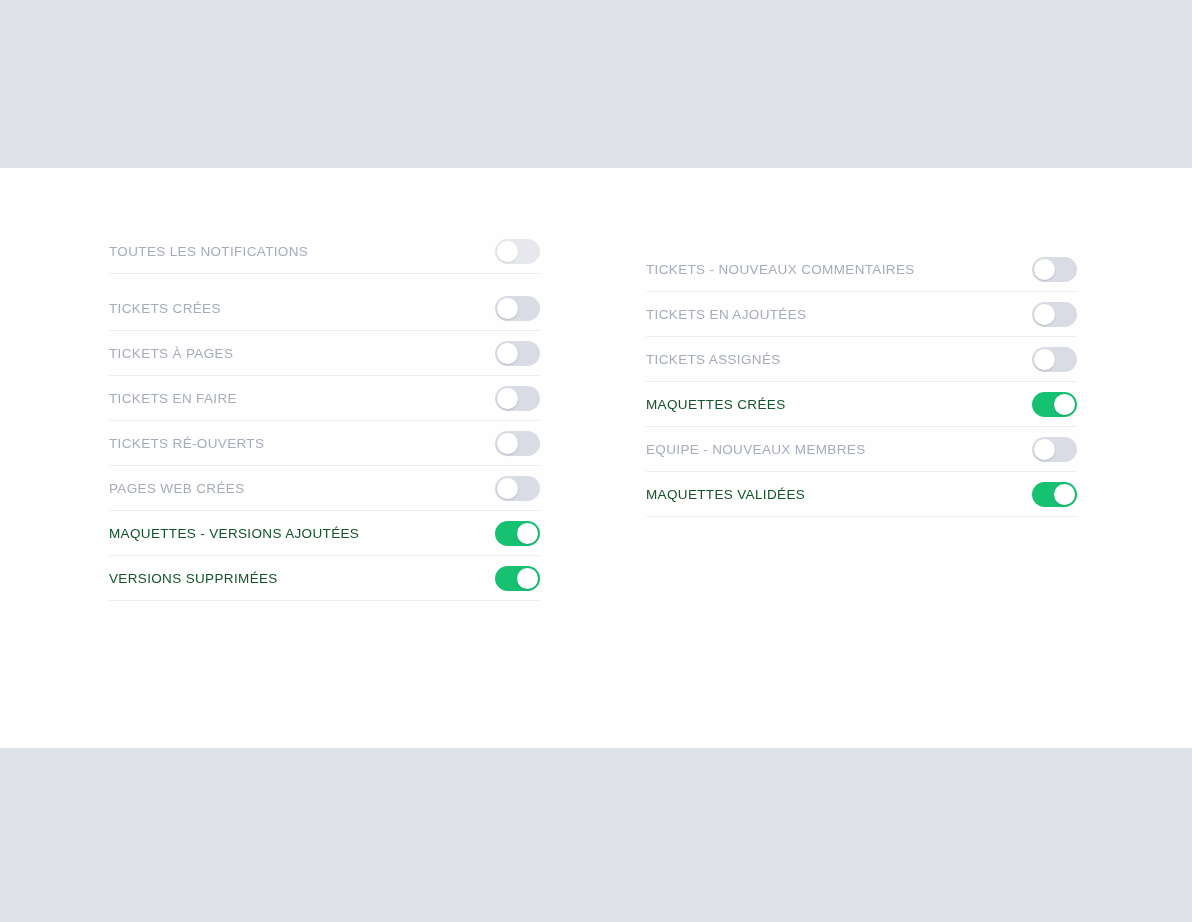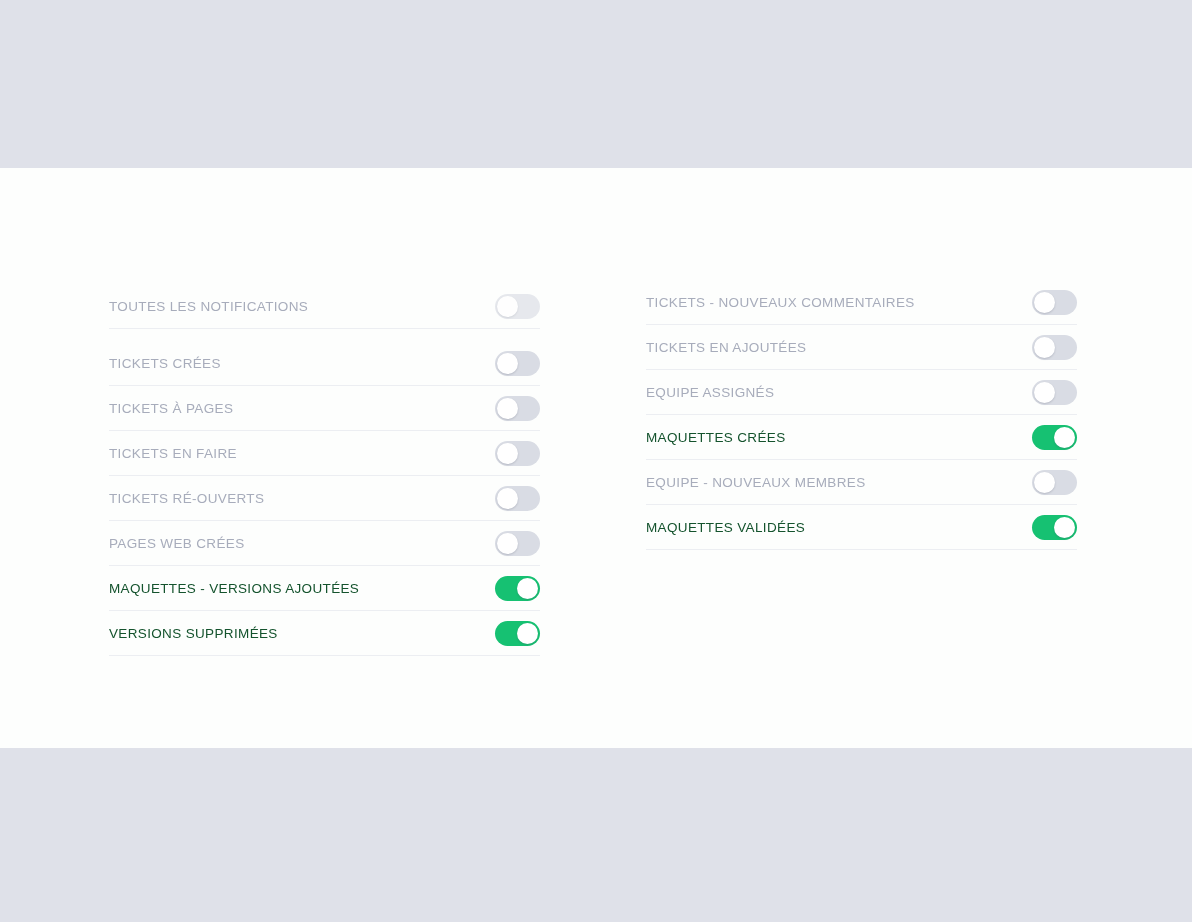--- a/index.html
+++ b/index.html
@@ -103,22 +103,22 @@
   }
   .toggle.on .knob {
     left: auto;
     right: 2px;
   }
   .toggle.faded {
     opacity: 0.62;
   }
 
   
-  .head-offset { padding-top: 116px; }
-  .body-offset { padding-top: 112px; }
+  .head-offset { padding-top: 61px; }
+  .body-offset { padding-top: 79px; }
 </style>
 </head>
 <body>
 
 <div class="page">
 
   <div class="panel">
     <div class="columns">
 
       <div class="column column-left">
@@ -187,21 +187,21 @@
                   <span class="knob"></span>
                 </span>
               </div>
               <div class="row sep-below">
                 <span class="row-label">TICKETS EN AJOUTÉES</span>
                 <span class="toggle">
                   <span class="knob"></span>
                 </span>
               </div>
               <div class="row sep-below">
-                <span class="row-label">EQUIPE ASSIGNÉS</span>
+                <span class="row-label">TICKETS ASSIGNÉS</span>
                 <span class="toggle">
                   <span class="knob"></span>
                 </span>
               </div>
               <div class="row sep-below on">
                 <span class="row-label">MAQUETTES CRÉES</span>
                 <span class="toggle on">
                   <span class="knob"></span>
                 </span>
               </div>

